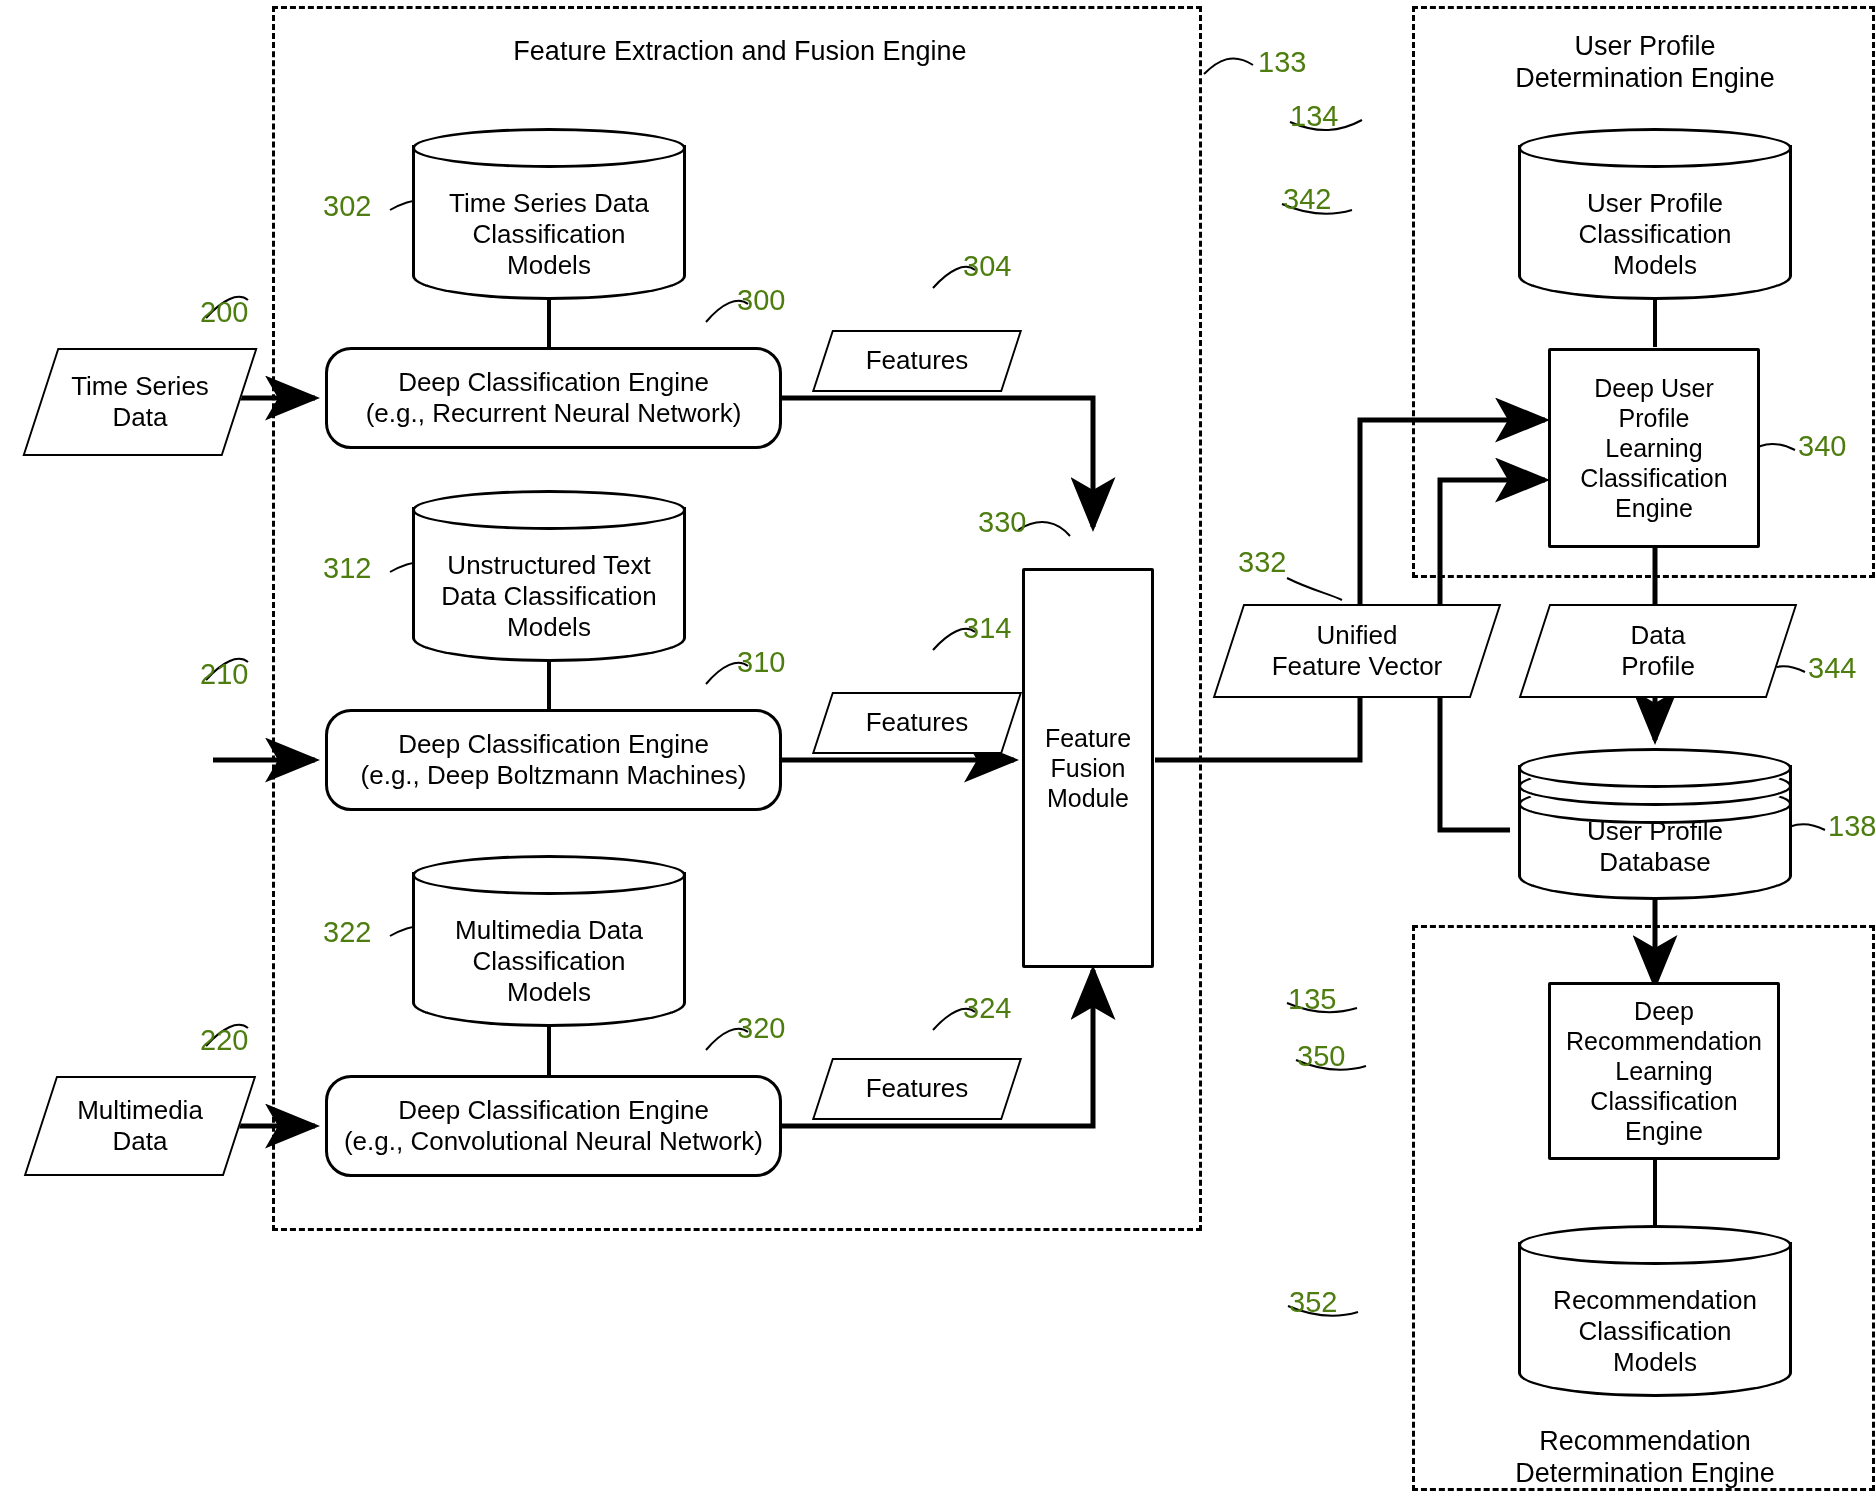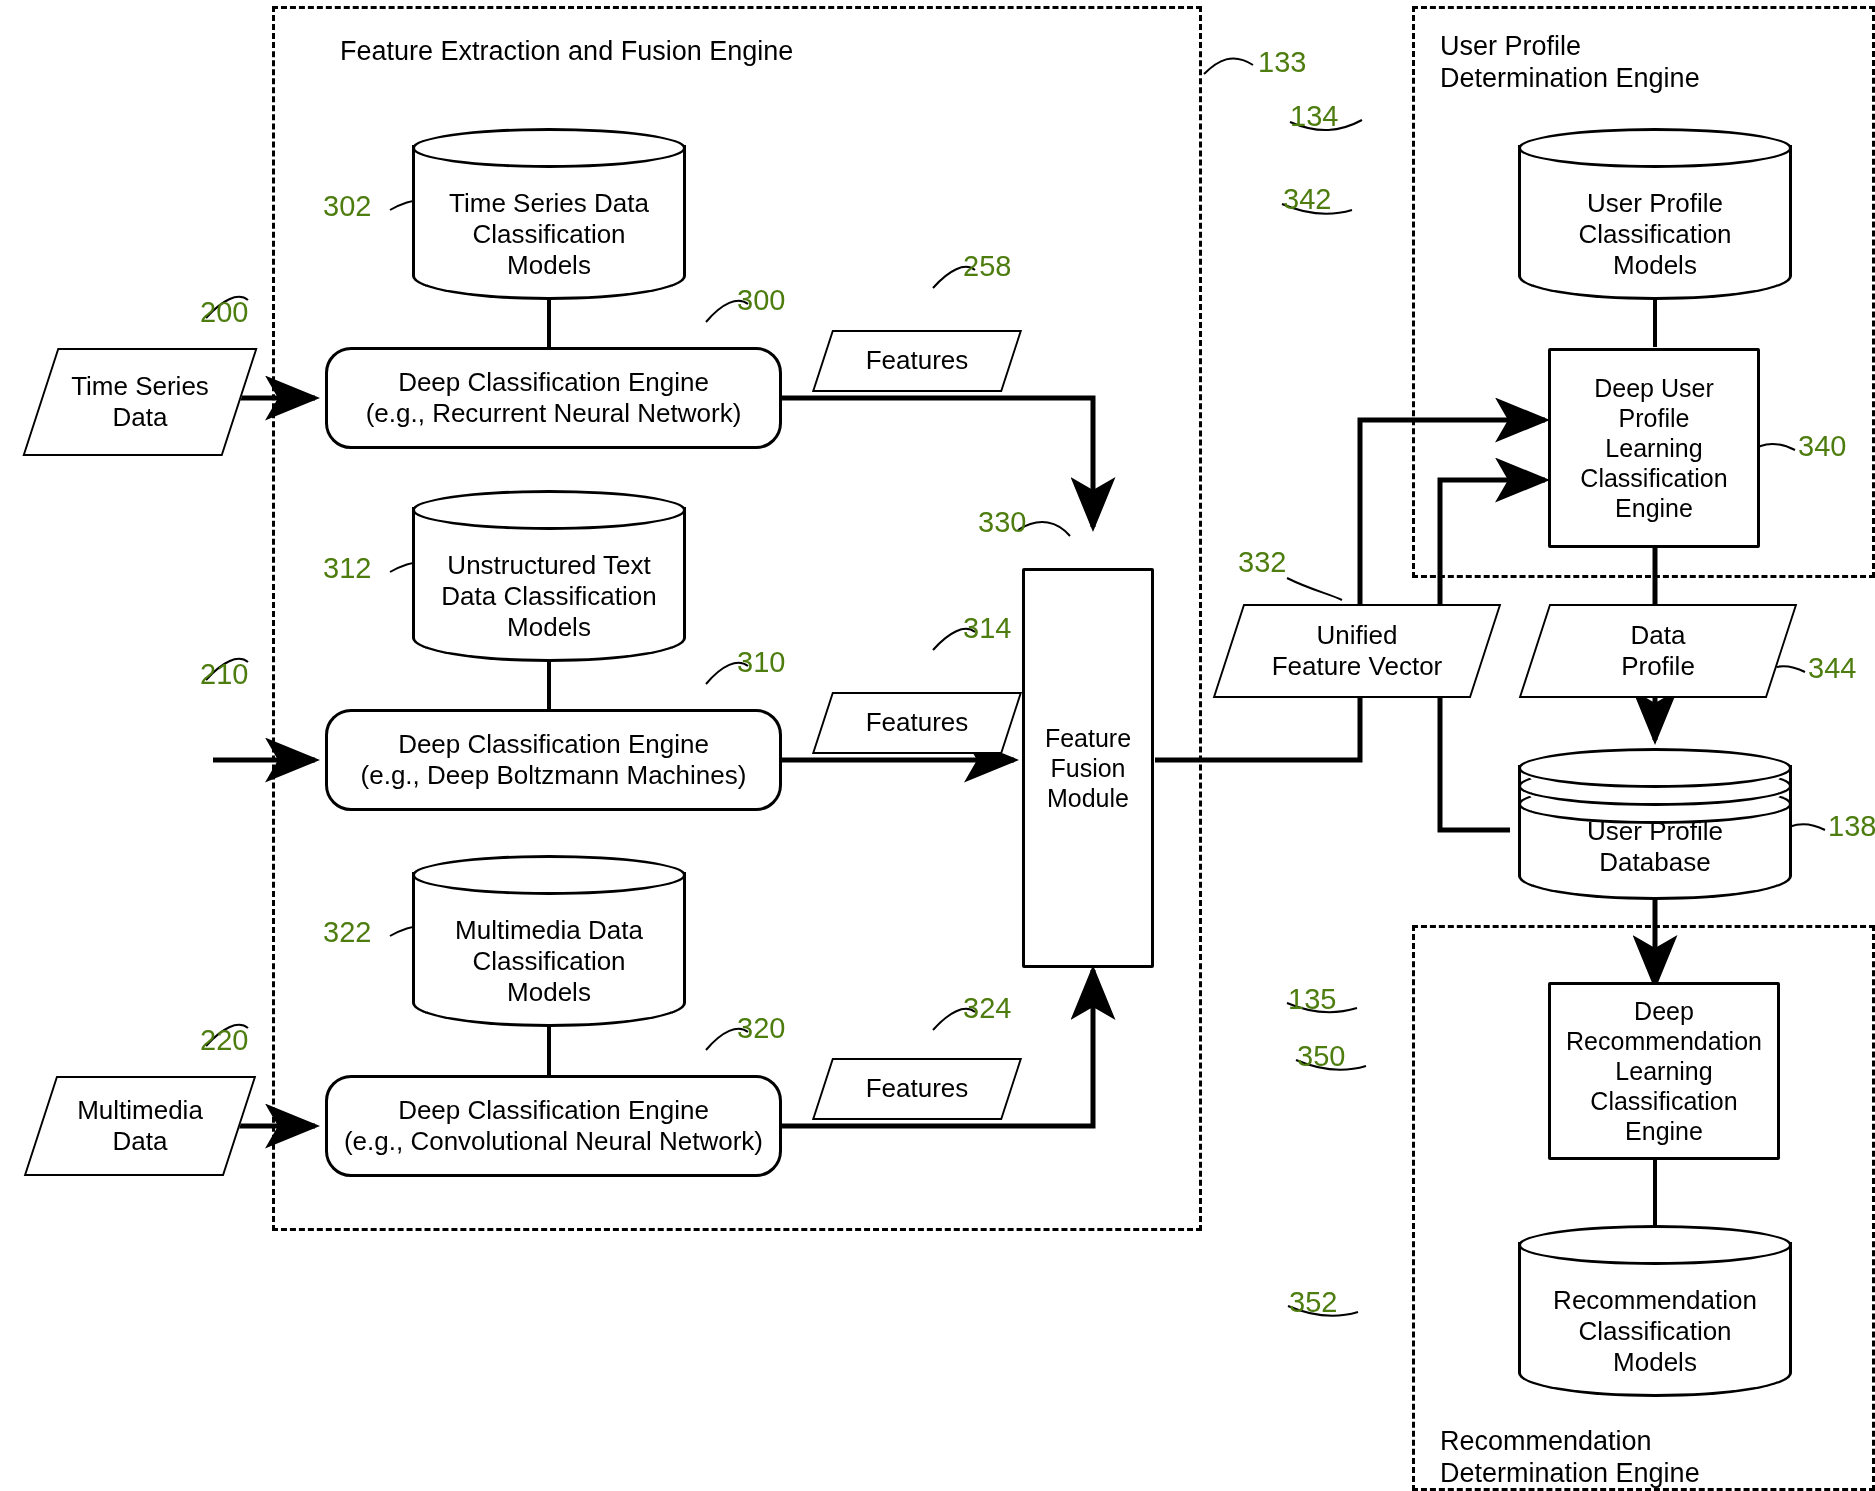--- a/index.html
+++ b/index.html
@@ -28,21 +28,21 @@
     position: absolute;
     font-size: 29px;
     line-height: 1;
     color: #4d7c0f;
     white-space: nowrap;
   }
   .grouptitle {
     position: absolute;
     font-size: 27px;
     line-height: 1.2;
-    text-align: left;
+    text-align: center;
     white-space: pre-line;
   }
   
   .procbox {
     position: absolute;
     border: 3px solid #000;
     border-radius: 26px;
     background: #fff;
     box-sizing: border-box;
     display: flex;
@@ -342,21 +342,21 @@
   <div class="refnum" style="left:200px; top:1026px;">220</div>
 
   <div class="refnum" style="left:323px; top:192px;">302</div>
   <div class="refnum" style="left:323px; top:554px;">312</div>
   <div class="refnum" style="left:323px; top:918px;">322</div>
 
   <div class="refnum" style="left:737px; top:286px;">300</div>
   <div class="refnum" style="left:737px; top:648px;">310</div>
   <div class="refnum" style="left:737px; top:1014px;">320</div>
 
-  <div class="refnum" style="left:963px; top:252px;">258</div>
+  <div class="refnum" style="left:963px; top:252px;">304</div>
   <div class="refnum" style="left:963px; top:614px;">314</div>
   <div class="refnum" style="left:963px; top:994px;">324</div>
 
   <div class="refnum" style="left:978px; top:508px;">330</div>
   <div class="refnum" style="left:1238px; top:548px;">332</div>
 
   <div class="refnum" style="left:1258px; top:48px;">133</div>
   <div class="refnum" style="left:1290px; top:102px;">134</div>
   <div class="refnum" style="left:1283px; top:185px;">342</div>
 

